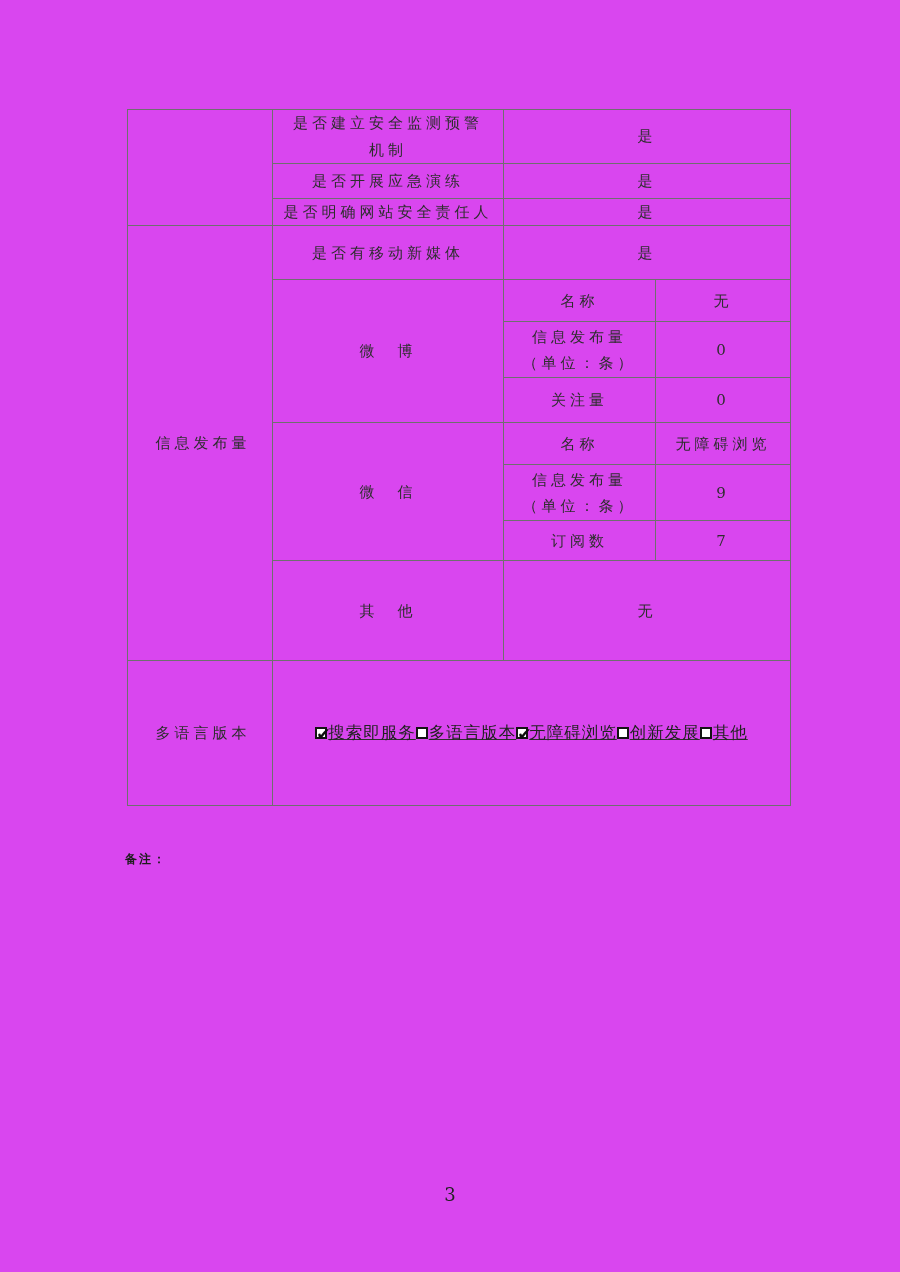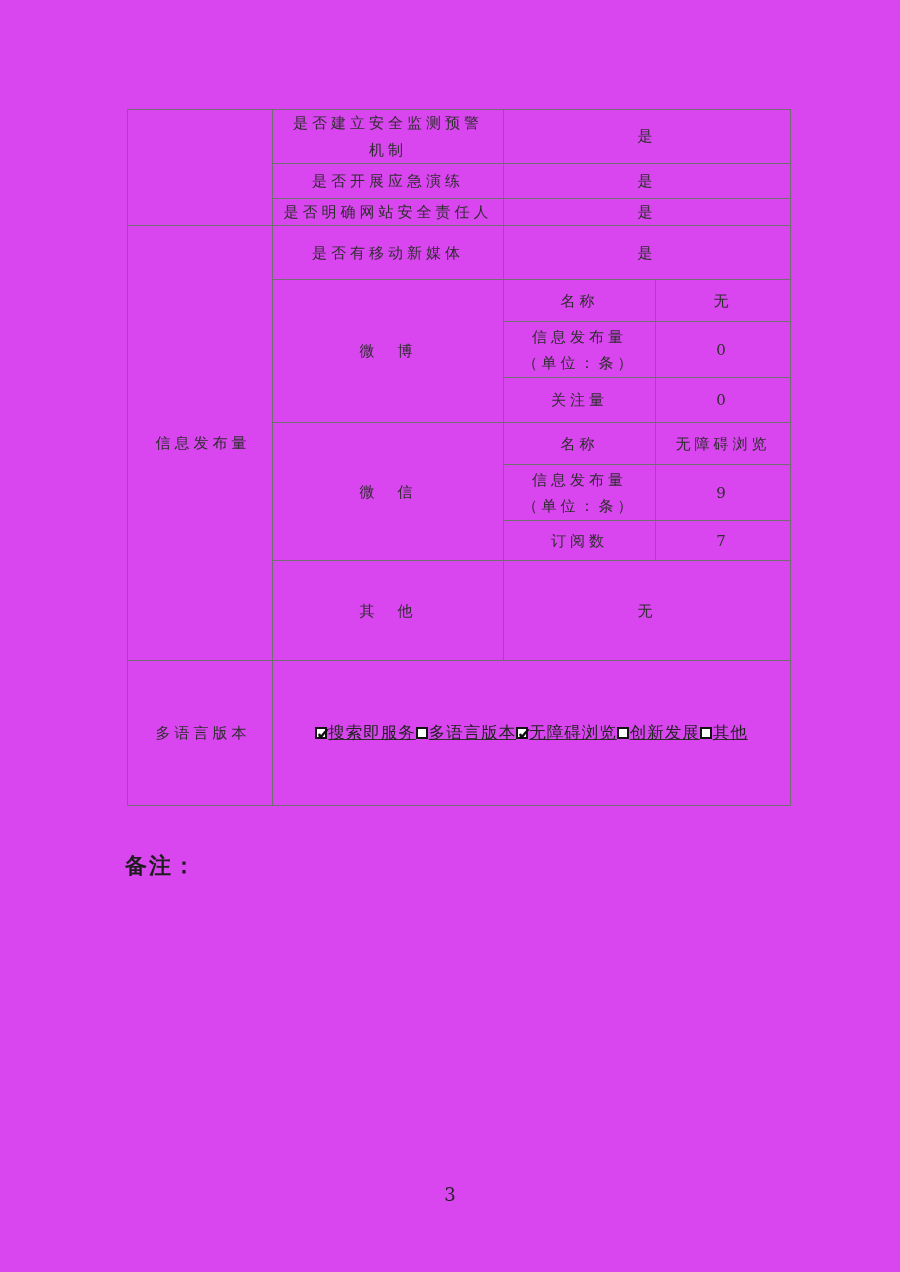--- a/index.html
+++ b/index.html
@@ -63,21 +63,21 @@
     position:absolute;
     left:-1px; top:-9px;
     font-size:17px;
     font-weight:bold;
     color:#0d0d0d;
     font-family:"DejaVu Sans",sans-serif;
   }
   .remark {
     position:absolute;
     left:125px; top:851px;
-    font-size:22px;
+    font-size:12px;
     font-weight:bold;
     letter-spacing:2px;
     color:#1d1d1d;
   }
   .page-number {
     position:absolute;
     left:0; right:0; top:1184px;
     text-align:center;
     font-size:18px;
     color:#222;

